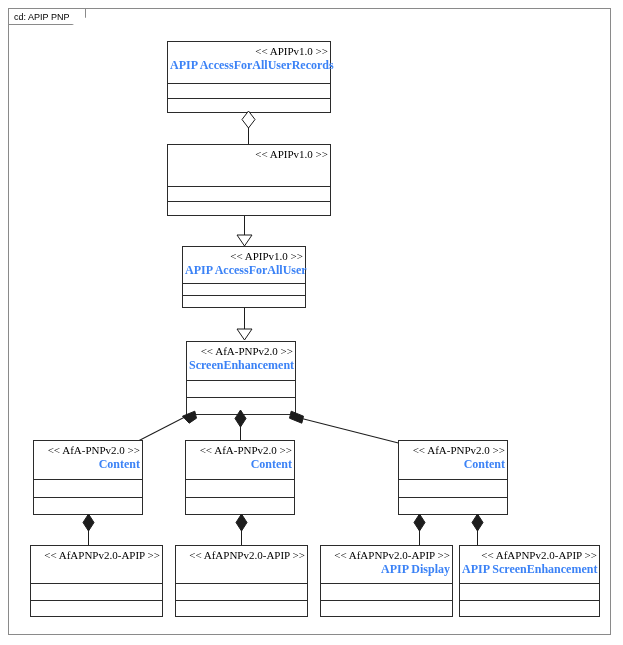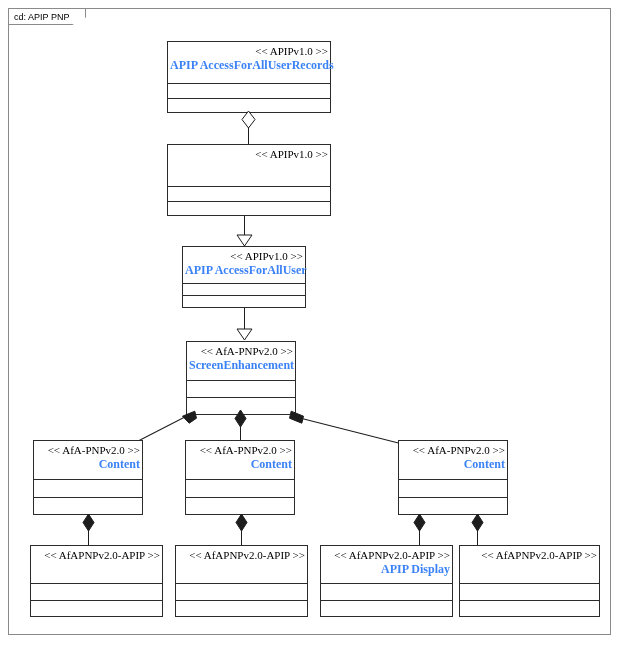--- a/index.html
+++ b/index.html
@@ -200,20 +200,21 @@
       <div class="stereo">&lt;&lt; AfAPNPv2.0-APIP &gt;&gt;</div>
       <div class="cname">APIP Display</div>
     </div>
     <div class="attrs" style="height:17px;"></div>
     <div class="ops" style="height:17px;"></div>
   </div>
 
   <div class="cls" style="left:459px; top:545px; width:141px; height:72px;">
     <div class="head" style="height:38px;">
       <div class="stereo">&lt;&lt; AfAPNPv2.0-APIP &gt;&gt;</div>
+      <div class="cname">APIP ScreenEnhancement</div>
     </div>
     <div class="attrs" style="height:17px;"></div>
     <div class="ops" style="height:17px;"></div>
   </div>
 
   <div class="edge vline" style="left:248px; top:113px; height:31px;"></div>
   <div class="marker" style="left:241px; top:110px;">
     <svg width="15" height="19" viewBox="0 0 15 19">
       <polygon points="7.5,1 14,9.5 7.5,18 1,9.5" fill="#ffffff" stroke="#1d1d1d" stroke-width="1"></polygon>
     </svg>

